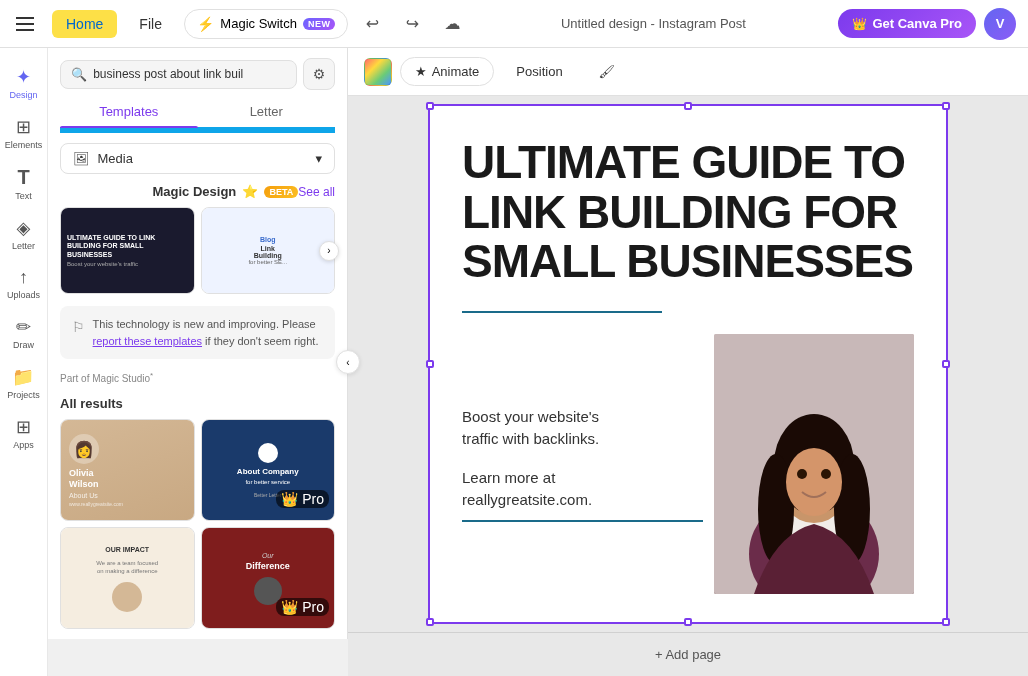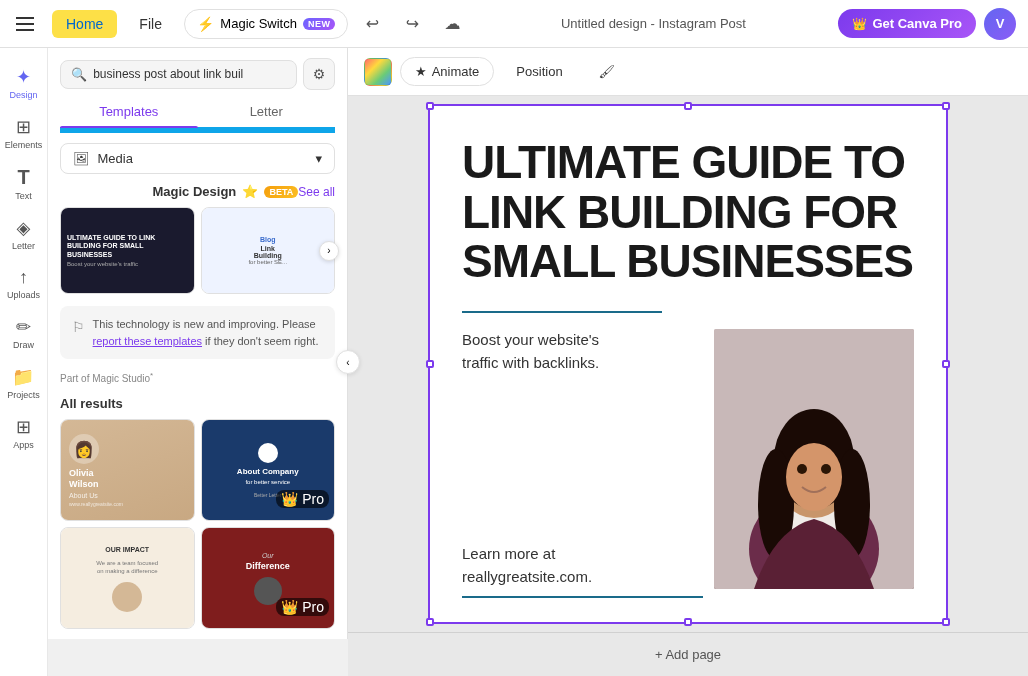--- a/index.html
+++ b/index.html
@@ -473,20 +473,21 @@
       width: 200px;
       height: 2px;
       background: #1a6b8a;
       margin-bottom: 16px;
     }
 
     .design-lower {
       display: flex;
       gap: 11px;
       flex: 1;
+      align-items: center;
     }
 
     .design-text-col {
       flex: 1;
       display: flex;
       flex-direction: column;
       justify-content: space-between;
     }
 
     .design-subtitle {

